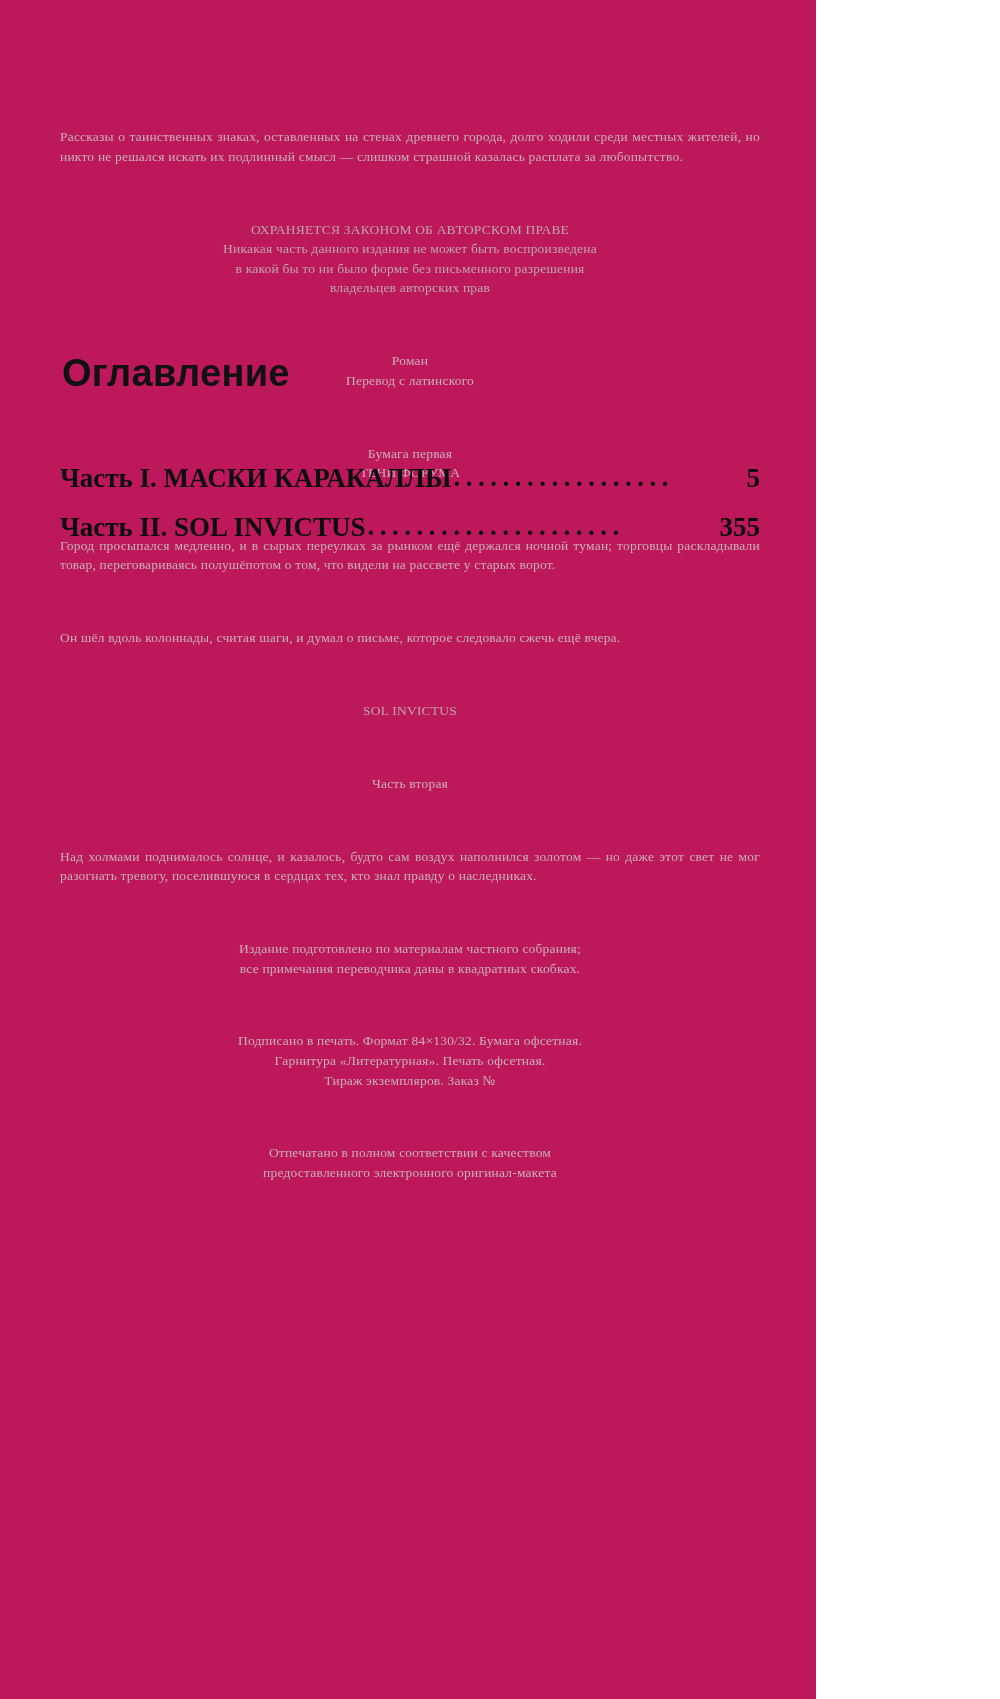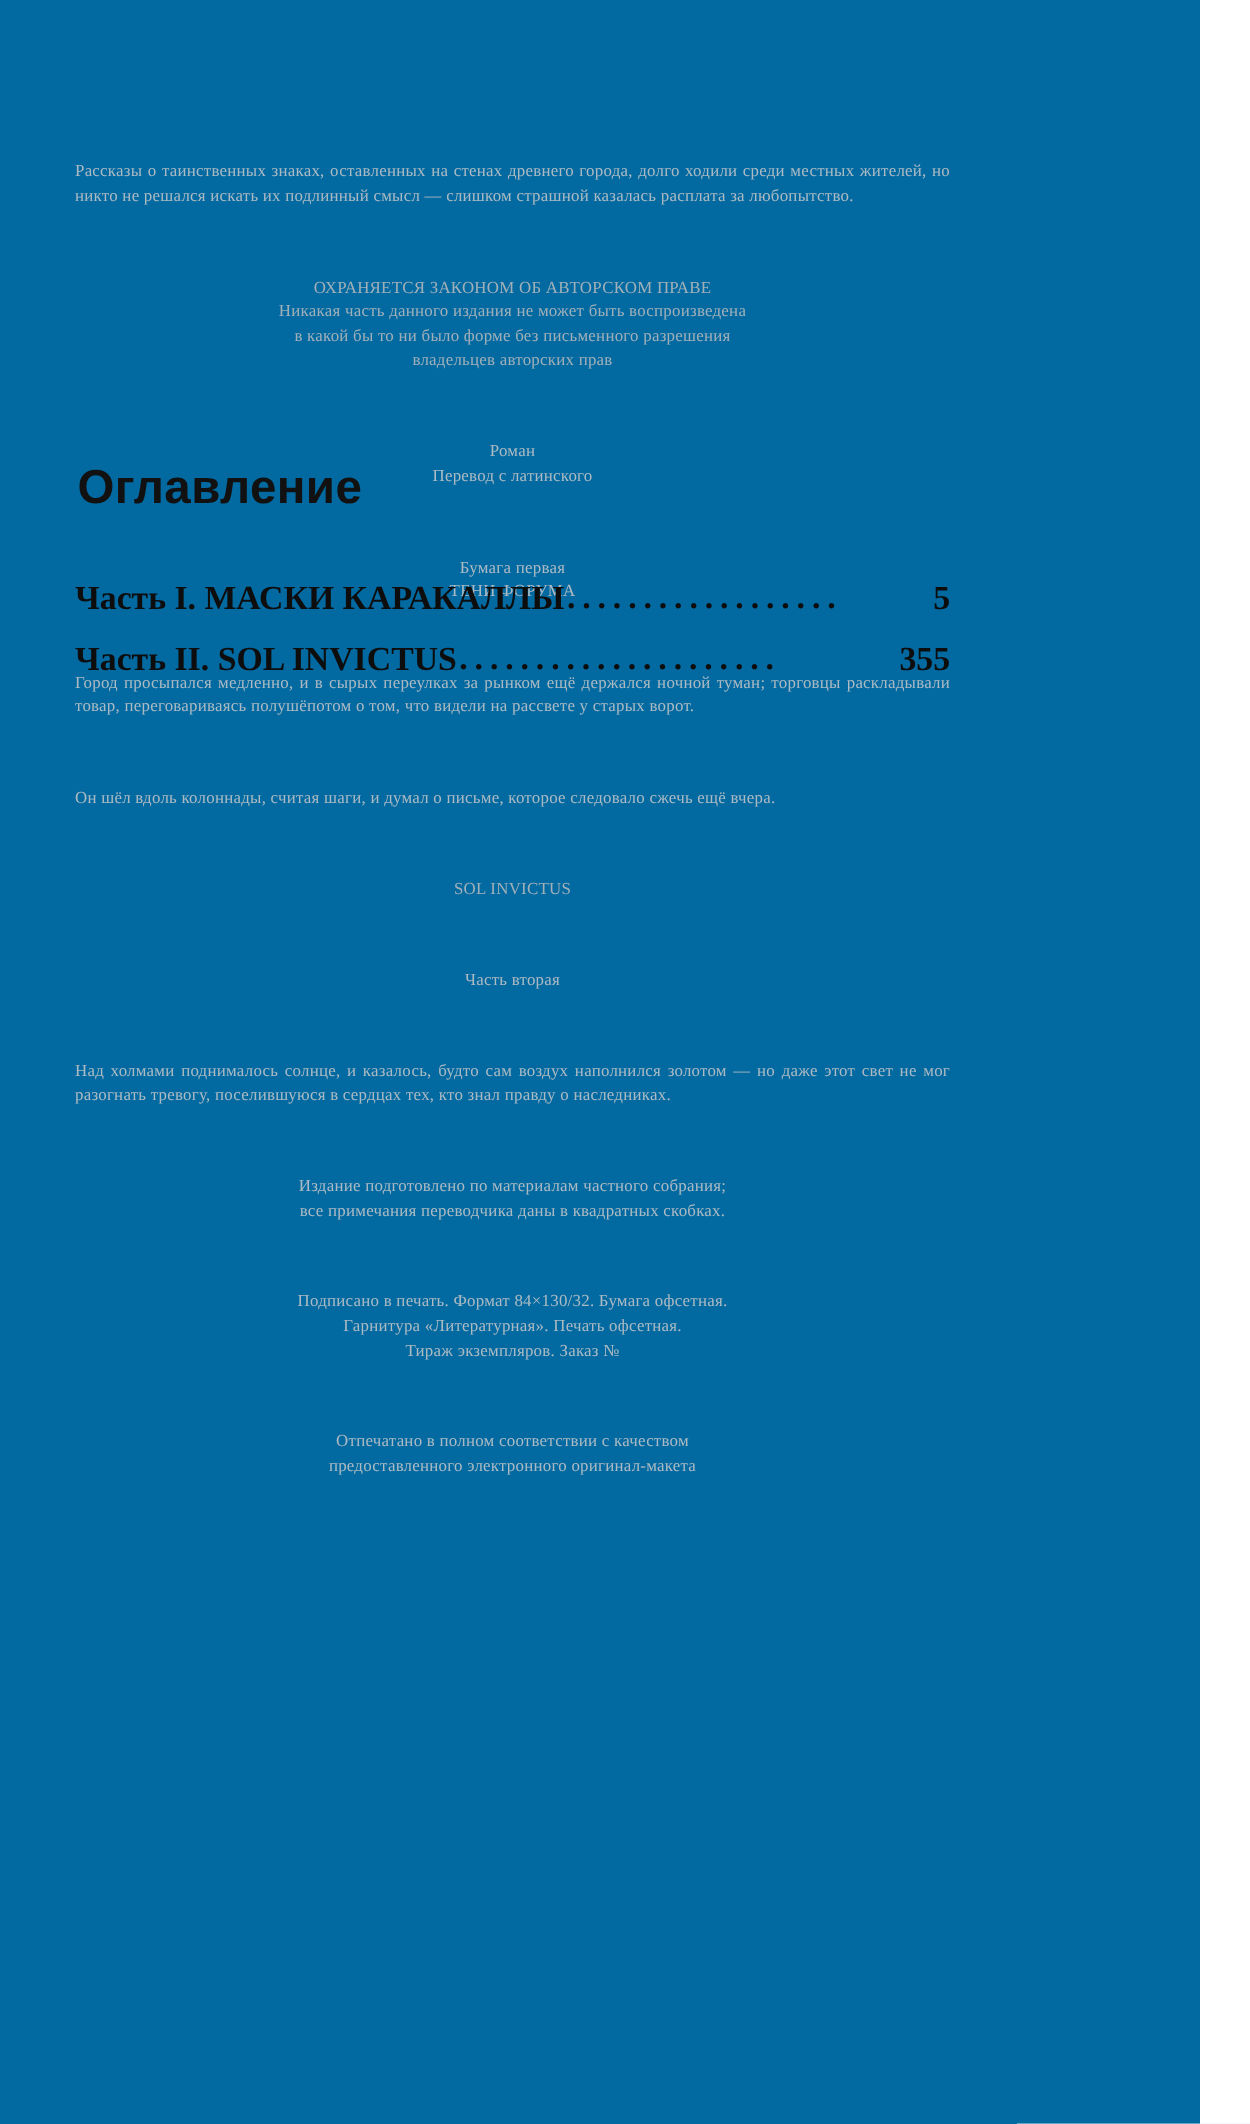--- a/index.html
+++ b/index.html
@@ -2,23 +2,23 @@
 <html><head>
 <meta charset="utf-8">
 <style>
   html, body {
     margin: 0;
     padding: 0;
     background: #ffffff;
   }
   .page {
     position: relative;
-    width: 960px;
+    width: 816px;
     height: 1699px;
-    background: #0369a1;
+    background: #be185d;
     overflow: hidden;
     font-family: "Liberation Serif", serif;
   }
 
   
   .bleed {
     position: absolute;
     left: 60px;
     top: 88px;
     width: 700px;
@@ -42,21 +42,21 @@
   .bleed .just {
     text-align: justify;
   }
   .bleed .strong {
     color: #bdbdbd;
   }
 
   .toc-title {
     position: absolute;
     left: 62px;
-    top: 344px;
+    top: 327px;
     font-family: "Liberation Sans", sans-serif;
     font-size: 38px;
     font-weight: 700;
     color: #111111;
     letter-spacing: 0.3px;
   }
 
   .toc-list {
     position: absolute;
     left: 60px;

